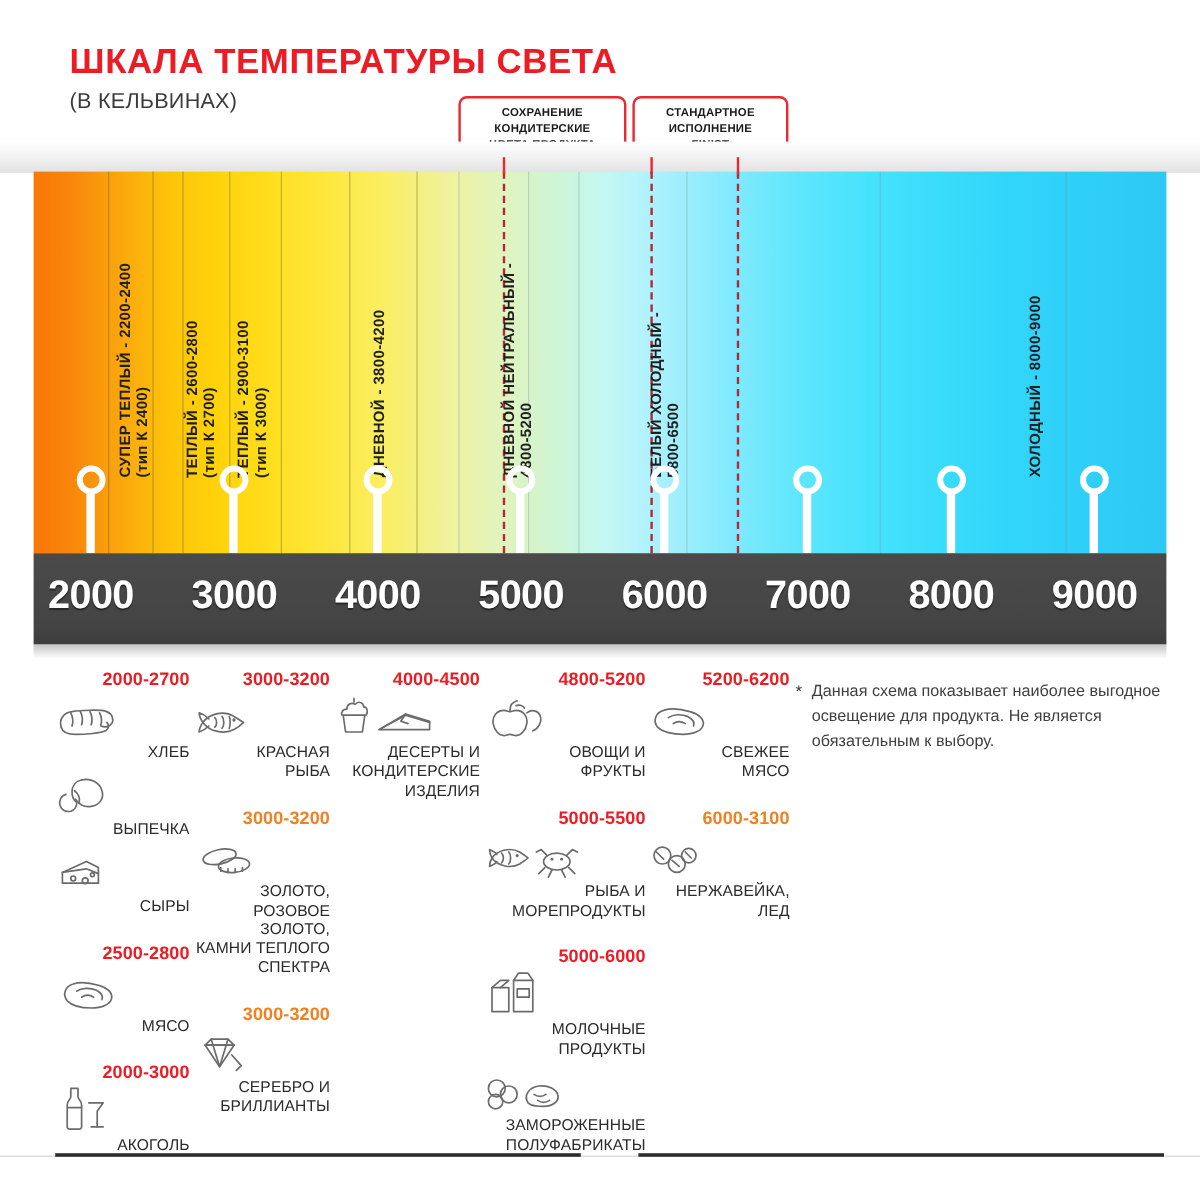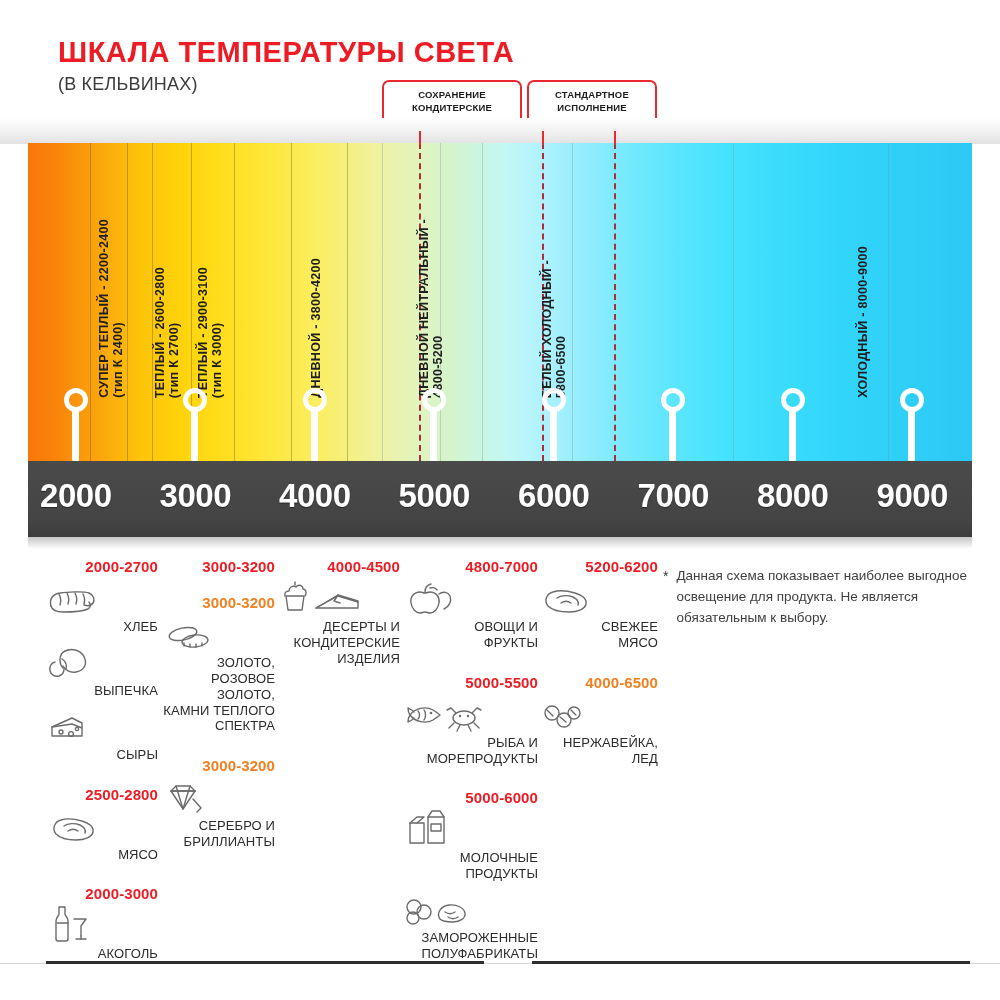--- a/index.html
+++ b/index.html
@@ -334,20 +334,34 @@
             <path stroke="#6b6b6b" stroke-width="1.4" fill="none" stroke-linecap="round" stroke-linejoin="round" d="M35 33v3"></path>
           </svg>
         </div>
         <div class="cap">
           <div>АКОГОЛЬ</div>
         </div>
       </div>
     </div>
     <div class="col" style="left: 163px; width: 112px;">
       <div class="range red">3000-3200</div>
+      <div class="entry">
+        <div class="ico">
+          <svg width="46" height="28" viewBox="0 0 46 28">
+            <path stroke="#6b6b6b" stroke-width="1.4" fill="none" stroke-linecap="round" stroke-linejoin="round" d="M6 14c6-8 18-10 26-5 4 2 7 5 8 5-1 1-4 4-8 6-8 4-20 2-26-6z"></path>
+            <path stroke="#6b6b6b" stroke-width="1.4" fill="none" stroke-linecap="round" stroke-linejoin="round" d="M6 14c-2-3-3-6-3-8 3 1 6 3 8 5M6 14c-2 3-3 6-3 8 3-1 6-3 8-5"></path>
+            <circle fill="#6b6b6b" cx="32" cy="12" r="1.4"></circle>
+            <path stroke="#6b6b6b" stroke-width="1.4" fill="none" stroke-linecap="round" stroke-linejoin="round" d="M16 10c2 2 2 6 0 8M22 9c2 2 2 8 0 10M28 9c1 2 1 8 0 10"></path>
+          </svg>
+        </div>
+        <div class="cap">
+          <div>КРАСНАЯ</div>
+          <div>РЫБА</div>
+        </div>
+      </div>
       <div class="gap"></div>
       <div class="range orange">3000-3200</div>
       <div class="entry">
         <div class="ico">
           <svg width="52" height="30" viewBox="0 0 52 30">
             <ellipse stroke="#6b6b6b" stroke-width="1.4" fill="none" stroke-linecap="round" stroke-linejoin="round" cx="20" cy="12" rx="14" ry="6" transform="rotate(-12 20 12)"></ellipse>
             <ellipse stroke="#6b6b6b" stroke-width="1.4" fill="none" stroke-linecap="round" stroke-linejoin="round" cx="32" cy="19" rx="13" ry="6" transform="rotate(-6 32 19)"></ellipse>
             <path stroke="#6b6b6b" stroke-width="1.4" fill="none" stroke-linecap="round" stroke-linejoin="round" d="M21 21v3M27 22v3M33 22v3M39 21v3"></path>
           </svg>
         </div>
@@ -389,21 +403,21 @@
           </svg>
         </div>
         <div class="cap">
           <div>ДЕСЕРТЫ И</div>
           <div>КОНДИТЕРСКИЕ</div>
           <div>ИЗДЕЛИЯ</div>
         </div>
       </div>
     </div>
     <div class="col" style="left: 402px; width: 136px;">
-      <div class="range red">4800-7000</div>
+      <div class="range red">4800-5200</div>
       <div class="entry">
         <div class="ico">
           <svg width="56" height="34" viewBox="0 0 56 34">
             <path stroke="#6b6b6b" stroke-width="1.4" fill="none" stroke-linecap="round" stroke-linejoin="round" d="M18 10c-6 0-10 5-9 11 1 6 5 10 9 10 2 0 3-1 5-1s3 1 5 1c4 0 8-4 9-10 1-6-3-11-9-11-2 0-3 1-5 1s-3-1-5-1z"></path>
             <path stroke="#6b6b6b" stroke-width="1.4" fill="none" stroke-linecap="round" stroke-linejoin="round" d="M23 10c0-4 2-7 6-8"></path>
             <path stroke="#6b6b6b" stroke-width="1.4" fill="none" stroke-linecap="round" stroke-linejoin="round" d="M28 6c3-1 6 0 7 2"></path>
             <path stroke="#6b6b6b" stroke-width="1.4" fill="none" stroke-linecap="round" stroke-linejoin="round" d="M37 12c4-3 9-2 11 2 2 5-1 11-6 13"></path>
           </svg>
         </div>
         <div class="cap">
@@ -473,21 +487,21 @@
             <path stroke="#6b6b6b" stroke-width="1.4" fill="none" stroke-linecap="round" stroke-linejoin="round" d="M19 12c4-3 11-3 16-1 4 2 6 5 5 8"></path>
             <path stroke="#6b6b6b" stroke-width="1.4" fill="none" stroke-linecap="round" stroke-linejoin="round" d="M23 17c3-2 7-2 10 0"></path>
           </svg>
         </div>
         <div class="cap">
           <div>СВЕЖЕЕ</div>
           <div>МЯСО</div>
         </div>
       </div>
       <div class="gap"></div>
-      <div class="range orange">4000-6500</div>
+      <div class="range orange">6000-3100</div>
       <div class="entry">
         <div class="ico">
           <svg width="52" height="30" viewBox="0 0 52 30">
             <circle stroke="#6b6b6b" stroke-width="1.4" fill="none" stroke-linecap="round" stroke-linejoin="round" cx="14" cy="11" r="7"></circle>
             <circle stroke="#6b6b6b" stroke-width="1.4" fill="none" stroke-linecap="round" stroke-linejoin="round" cx="26" cy="18" r="7"></circle>
             <circle stroke="#6b6b6b" stroke-width="1.4" fill="none" stroke-linecap="round" stroke-linejoin="round" cx="36" cy="11" r="6"></circle>
             <path stroke="#6b6b6b" stroke-width="1.4" fill="none" stroke-linecap="round" stroke-linejoin="round" d="M9 8l6 6M22 15l6 5M33 8l5 5"></path>
           </svg>
         </div>
         <div class="cap">

